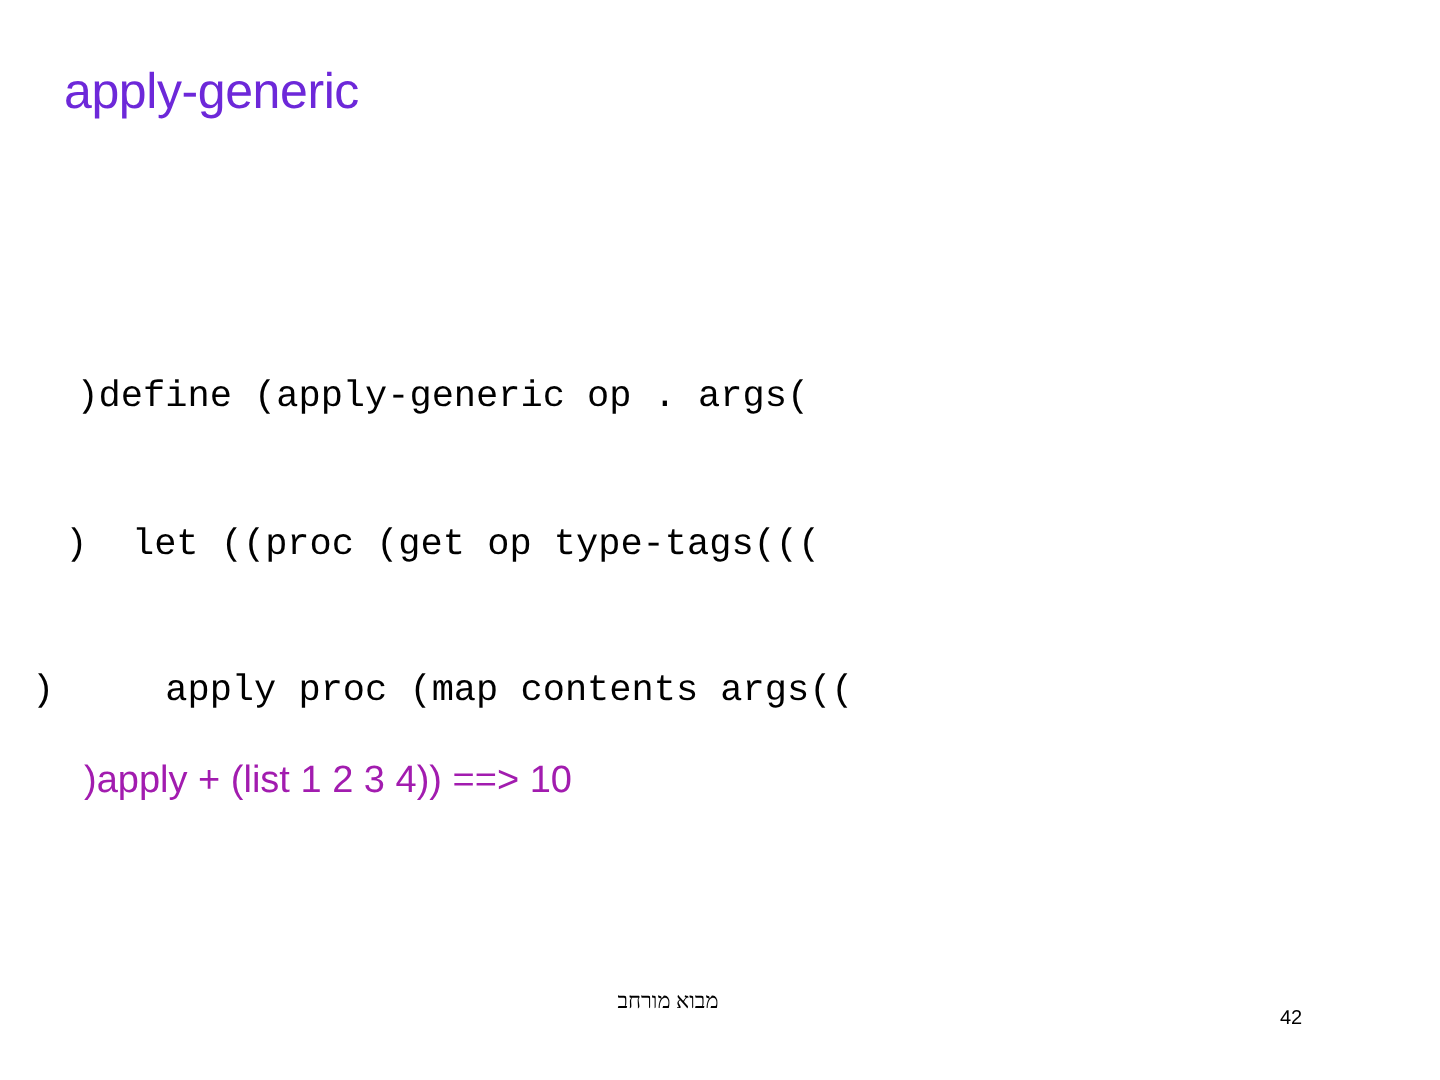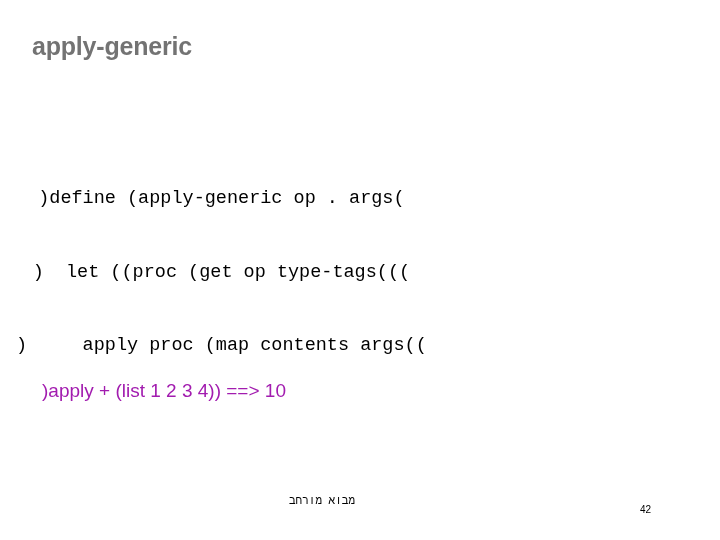--- a/index.html
+++ b/index.html
@@ -19,23 +19,23 @@
     width: 720px;
     height: 540px;
     background: #ffffff;
   }
   .slide-title {
     position: absolute;
     left: 32px;
     top: 31px;
     font-family: "Liberation Sans", sans-serif;
     font-size: 25px;
-    font-weight: bold;
+    font-weight: normal;
     letter-spacing: -0.2px;
-    color: #737373;
+    color: #6d28d9;
     white-space: pre;
     line-height: 30px;
   }
   .code-block {
     position: absolute;
     left: 16px;
     top: 138px;
     font-family: "Liberation Mono", "DejaVu Sans Mono", monospace;
     font-size: 18.5px;
     line-height: 24.5px;
@@ -53,25 +53,25 @@
     left: 42px;
     top: 379px;
     font-family: "Liberation Sans", sans-serif;
     font-size: 19px;
     color: #a21caf;
     white-space: pre;
     line-height: 24px;
   }
   .footer-center {
     position: absolute;
-    left: 4px;
+    left: 16px;
     top: 495px;
     width: 636px;
     text-align: center;
-    font-family: Liberation Mono, monospace;
+    font-family: Liberation Serif, serif;
     font-size: 11px;
     color: #000000;
     direction: rtl;
     unicode-bidi: bidi-override;
   }
   .footer-page {
     position: absolute;
     left: 640px;
     top: 504px;
     font-family: "Liberation Sans", sans-serif;

